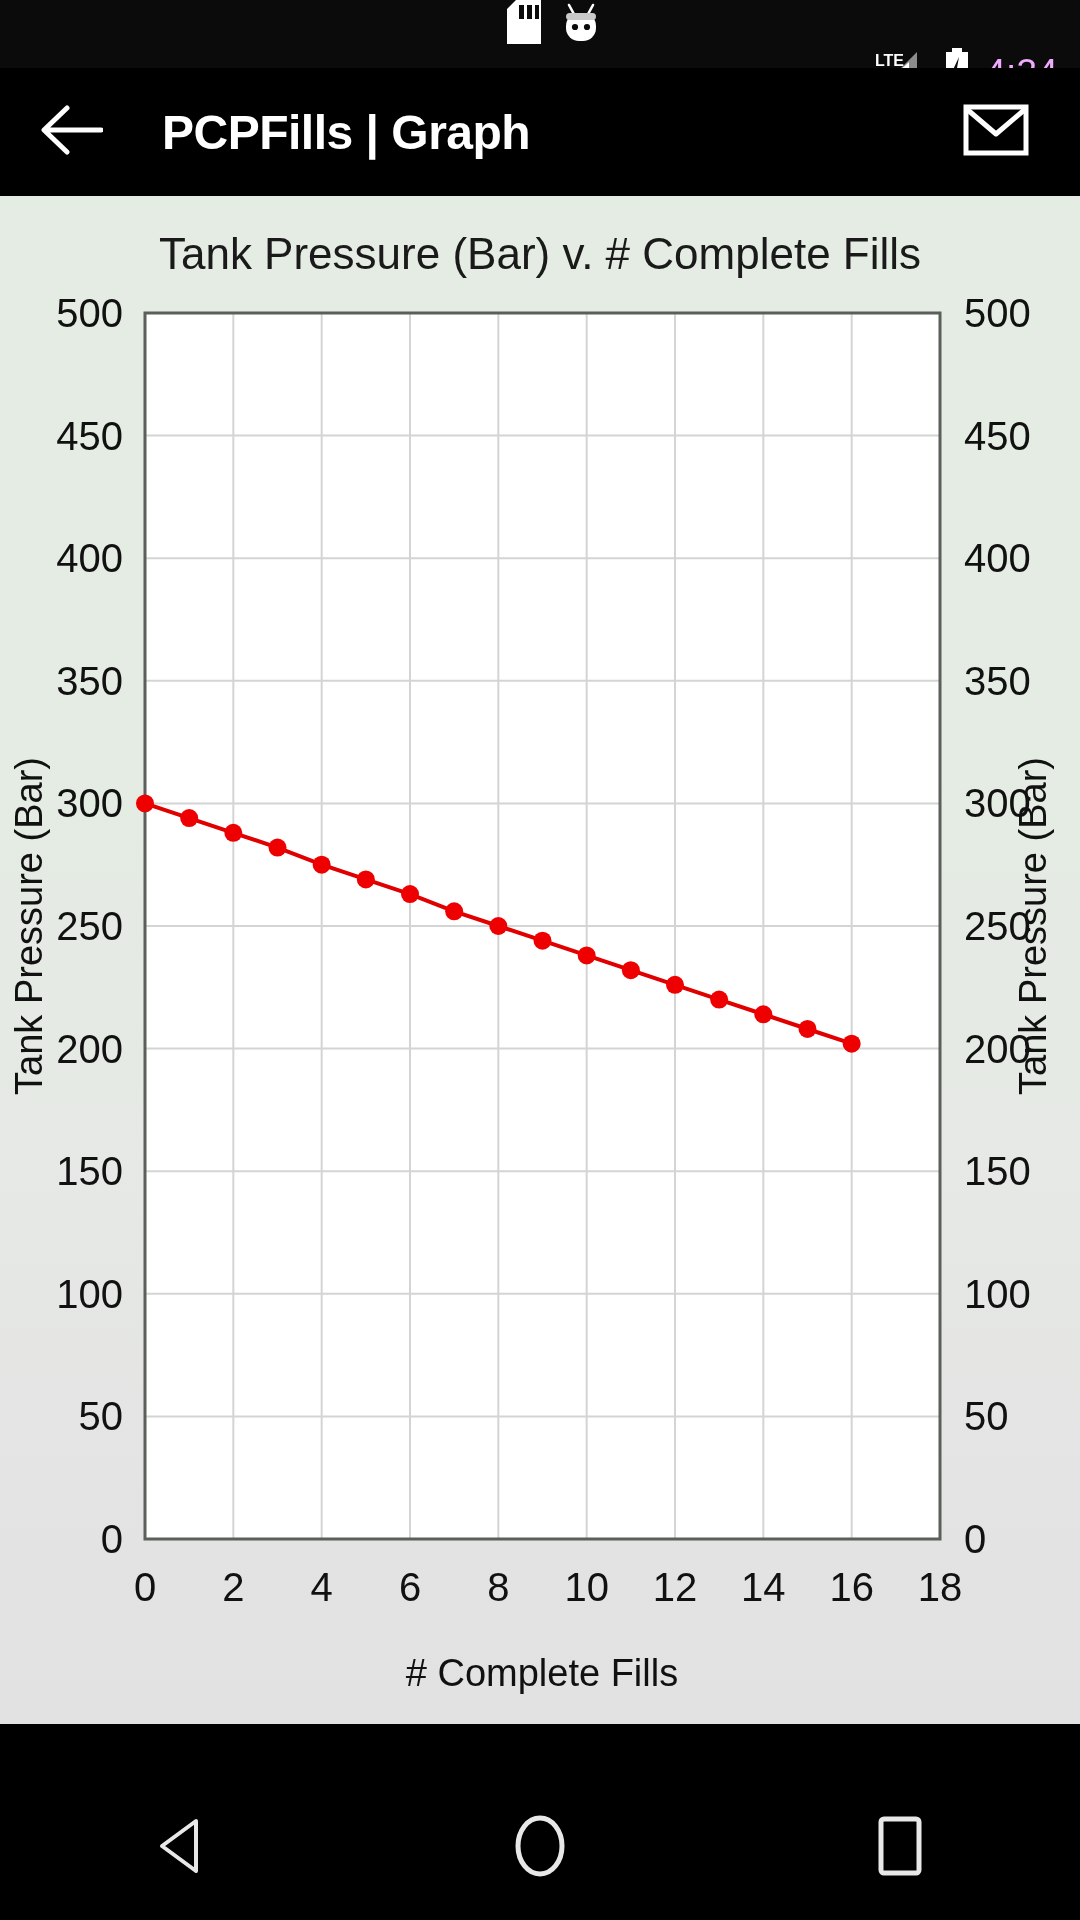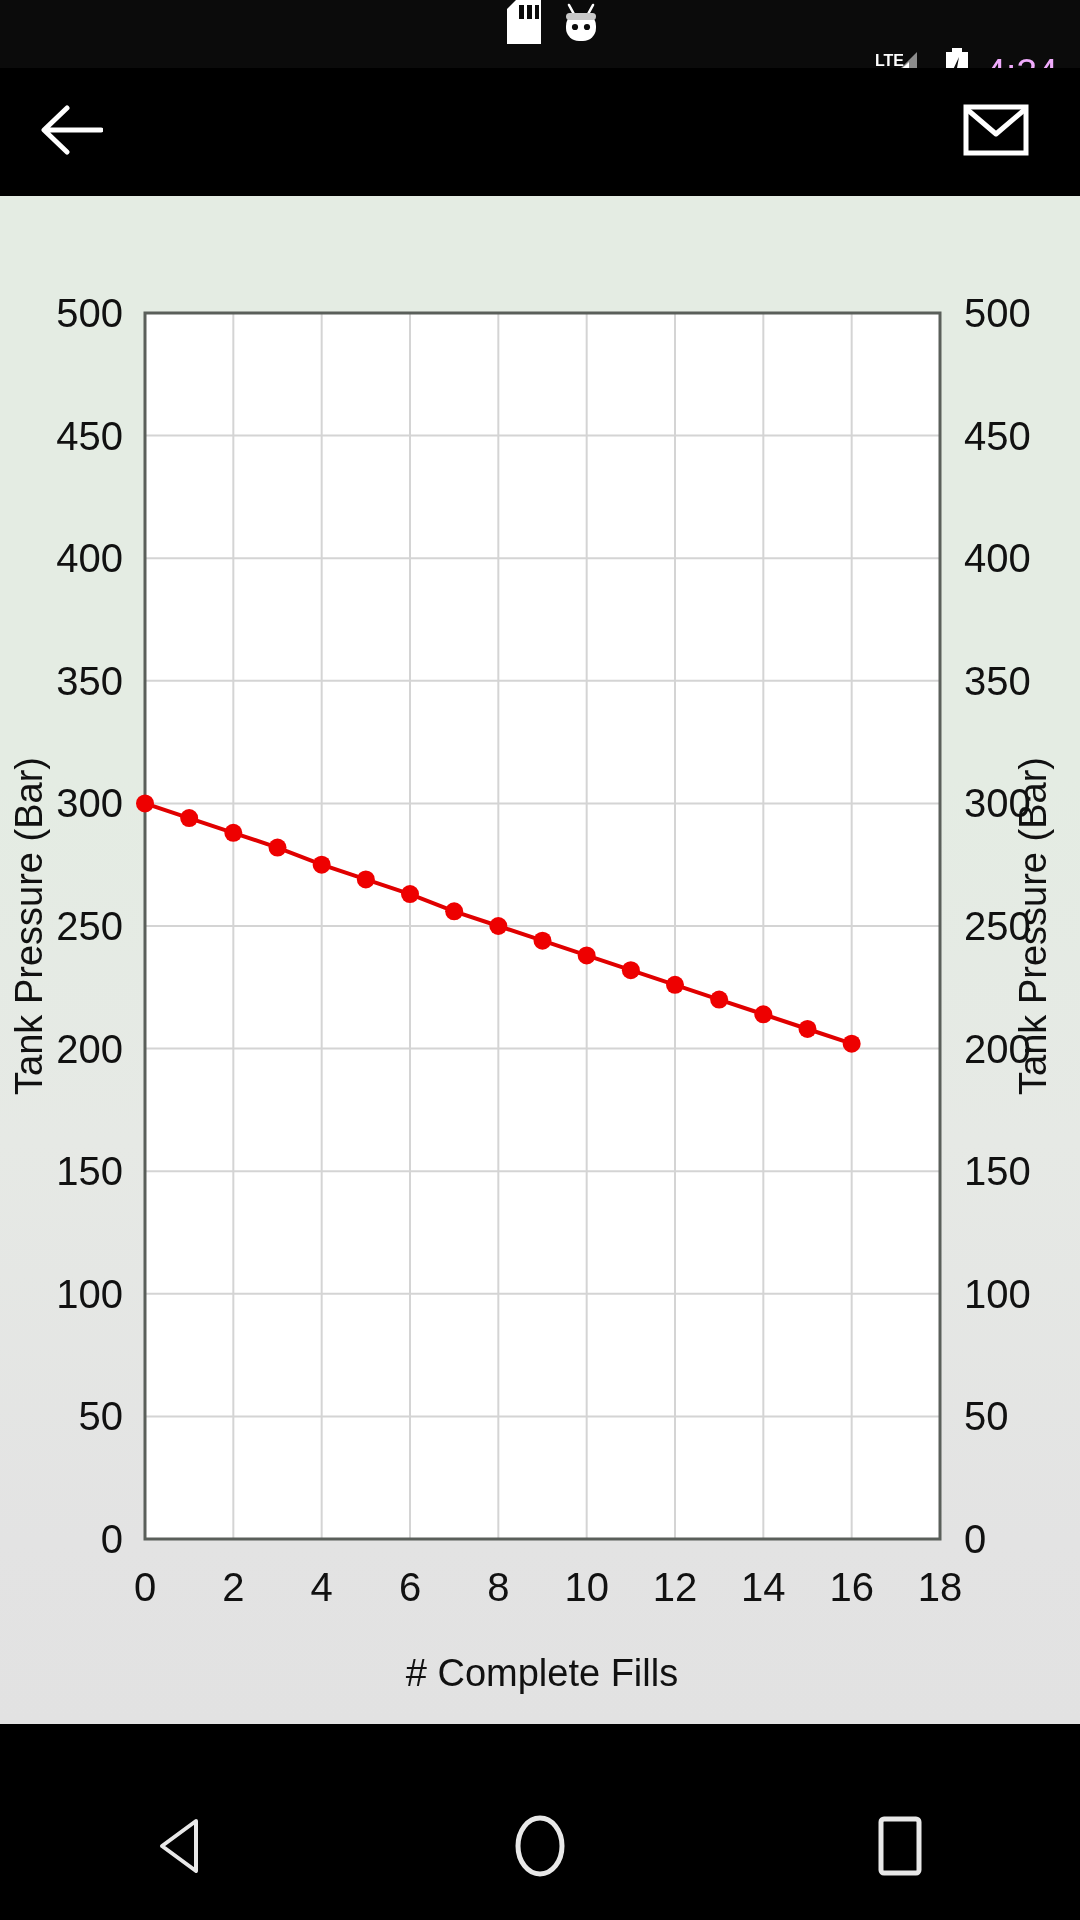--- a/index.html
+++ b/index.html
@@ -124,31 +124,33 @@
   </div>
 
   <div id="app-bar">
     <div id="back-button">
       <span>
         <svg width="62" height="50" viewBox="0 0 62 50">
           <path d="M60 25 H4 M26 3 L3 25 L26 47" stroke="#fff" stroke-width="5" fill="none" stroke-linecap="round" stroke-linejoin="round"></path>
         </svg>
       </span>
     </div>
+    <div id="app-title">PCPFills | Graph</div>
     <div id="mail-button">
       <span>
         <svg width="66" height="52" viewBox="0 0 66 52">
           <rect x="3" y="3" width="60" height="46" stroke="#fff" stroke-width="5" fill="none"></rect>
           <path d="M6 7 L33 30 L60 7" stroke="#fff" stroke-width="5" fill="none" stroke-linecap="round" stroke-linejoin="round"></path>
         </svg>
       </span>
     </div>
   </div>
 
   <div id="content">
+    <div id="chart-title">Tank Pressure (Bar) v. # Complete Fills</div>
 
     <svg id="chart-svg" width="1080" height="1528" viewBox="0 0 1080 1528">
 
       <rect id="plot-bg" x="145" y="117" width="795" height="1226" fill="#ffffff"></rect>
 
       <g id="grid-group">
           <line x1="145" y1="1220.4" x2="940" y2="1220.4" stroke="#d4d4d4" stroke-width="2"></line>
           <line x1="145" y1="1097.8" x2="940" y2="1097.8" stroke="#d4d4d4" stroke-width="2"></line>
           <line x1="145" y1="975.2" x2="940" y2="975.2" stroke="#d4d4d4" stroke-width="2"></line>
           <line x1="145" y1="852.5999999999999" x2="940" y2="852.5999999999999" stroke="#d4d4d4" stroke-width="2"></line>

